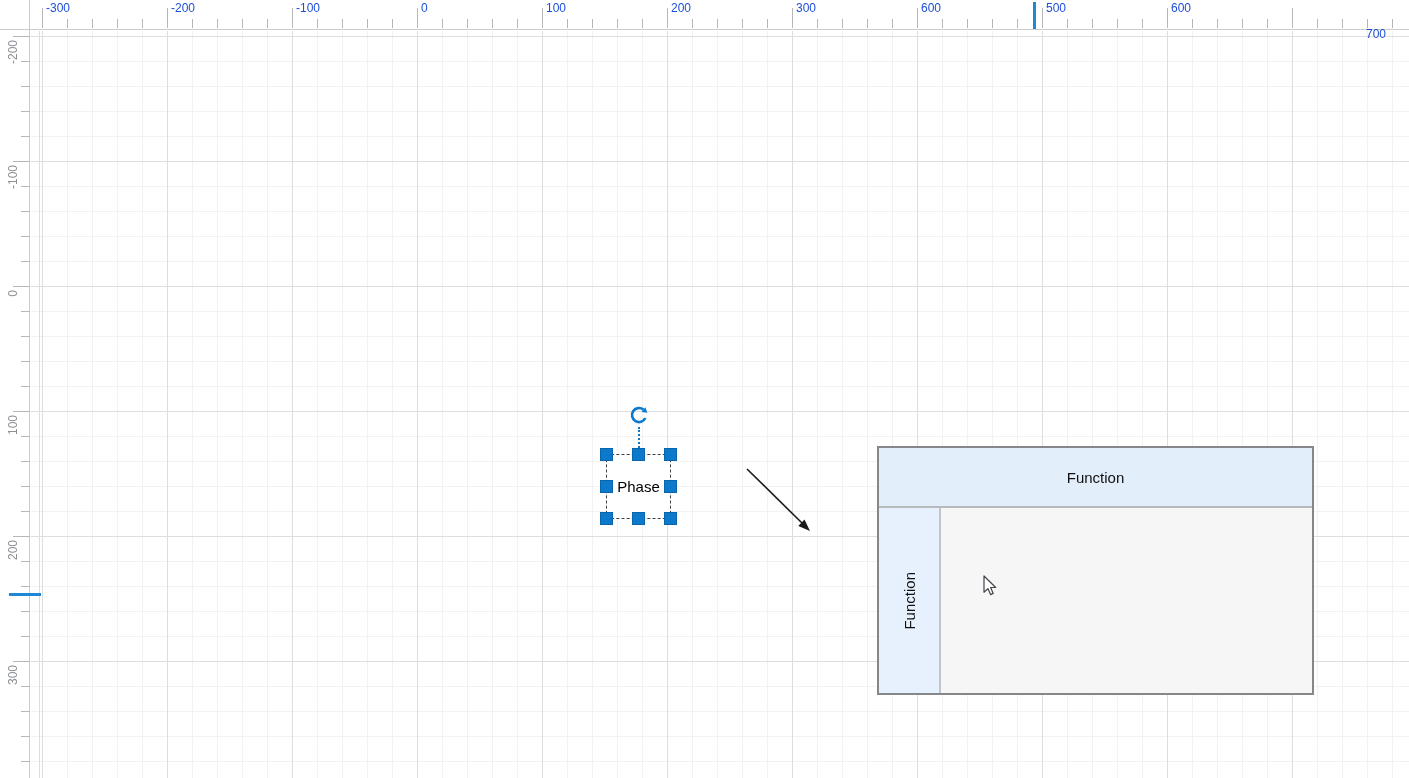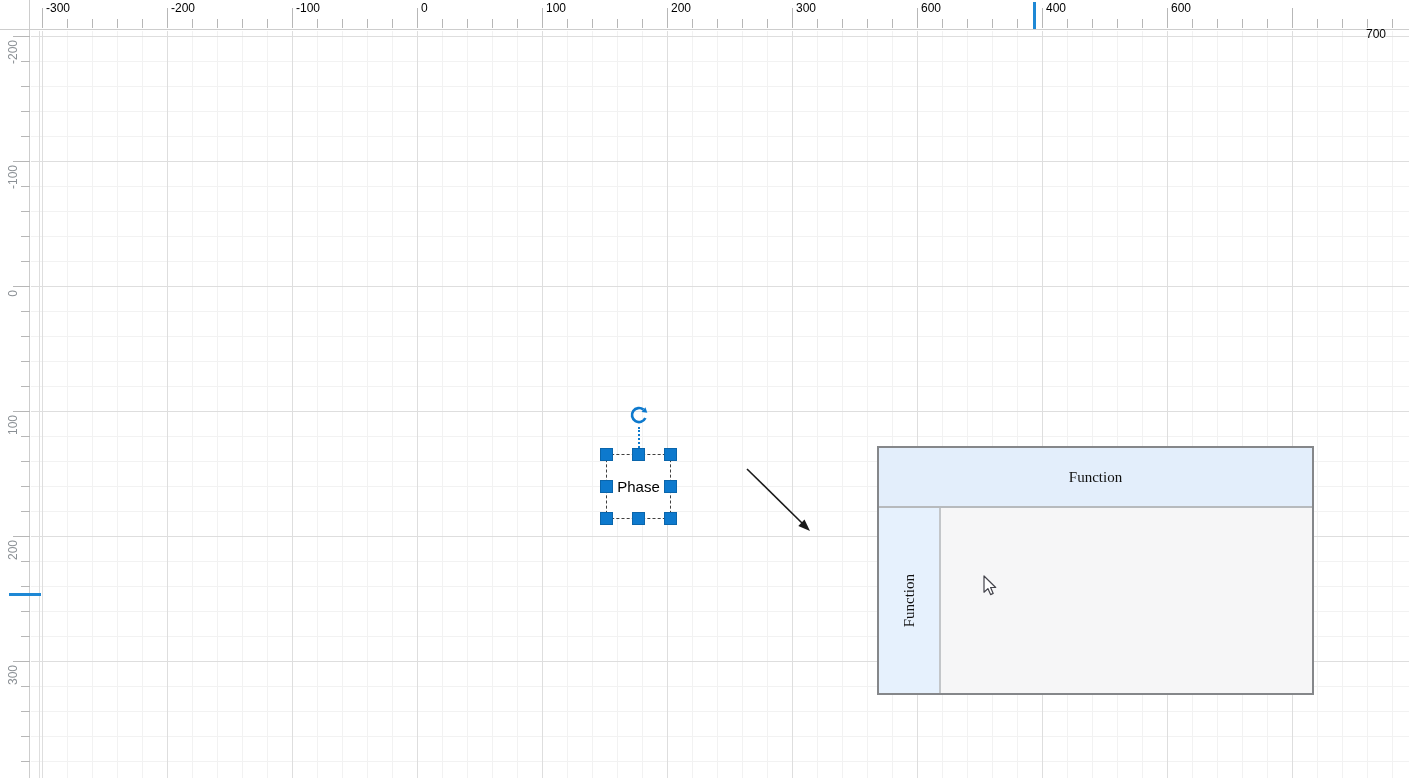--- a/index.html
+++ b/index.html
@@ -25,41 +25,41 @@
   #hruler { position:absolute; left:30px; top:0; width:1379px; height:30px; background:#fff;
             border-bottom:1px solid #cdcdcd; z-index:20; overflow:visible; }
   #vruler { position:absolute; left:0; top:30px; width:30px; height:748px; background:#fff;
             border-right:1px solid #cdcdcd; z-index:20; overflow:visible; }
   .h-tick { position:absolute; width:1px; background:#b7b7b7; }
   .h-tick.minor { top:19px; height:9px; }
   .h-tick.major { top:8px;  height:20px; }
   .v-tick { position:absolute; height:1px; background:#b7b7b7; }
   .v-tick.minor { left:21px; width:9px; }
   .v-tick.major { left:13px; width:17px; }
-  .h-label { position:absolute; top:1px; font-size:12px; color:#000000; white-space:nowrap; }
+  .h-label { position:absolute; top:1px; font-size:12px; color:#1d4ed8; white-space:nowrap; }
   .v-label { position:absolute; left:6px; font-size:12px; color:#8b9095;
              writing-mode:vertical-rl; transform:rotate(180deg); white-space:nowrap; }
   .ruler-marker { position:absolute; background:#1e88d5; z-index:40; }
   #h-marker { left:1033px; top:2px; width:3px; height:27px; }
   #v-marker { left:9px; top:593px; width:32px; height:3px; }
 
   
   #node-rect { position:absolute; left:606px; top:454px; width:65px; height:65px;
                background:#fff; border:1.5px dashed #3f3f3f;
                display:flex; align-items:center; justify-content:center; }
   #node-rect span { font-size:15px; color:#000; }
   .handle { position:absolute; width:13px; height:13px; background:#0d79cd;
             border:1px solid #0a65ab; z-index:5; }
   #rotate-line { position:absolute; left:638px; top:427px; height:21px; width:0;
                  border-left:2px dotted #0d79cd; }
   .abs-svg { position:absolute; overflow:visible; }
 
   
   #table { position:absolute; left:877px; top:446px; width:437px; height:249px;
-           border:2px solid #85878a; background:#f6f6f7; display:flex; flex-direction:column;font-family:Liberation Serif, serif; }
+           border:2px solid #85878a; background:#f6f6f7; display:flex; flex-direction:column; }
   #table-header { height:60px; background:#e3eefb; border-bottom:2px solid #b7babd;
                   display:flex; align-items:center; justify-content:center;
                   font-size:15px; color:#111; }
   #table-phase  { height:25px; background:#ffffff; border-bottom:2px solid #b7babd;
                   display:flex; align-items:center; justify-content:center;
                   font-size:15px; color:#111; }
   #table-body { flex:1; display:flex; }
   #table-lane { width:62px; background:#e6f1fd; border-right:2px solid #c3c6c9;
                 display:flex; align-items:center; justify-content:center; }
   #table-lane span { writing-mode:vertical-rl; transform:rotate(180deg);
@@ -116,21 +116,21 @@
       <div class="h-tick minor" style="left: 812px;"></div>
       <div class="h-tick minor" style="left: 837px;"></div>
       <div class="h-tick minor" style="left: 862px;"></div>
       <div class="h-tick major" style="left: 887px;"></div>
       <span class="h-label" style="left: 891px;">600</span>
       <div class="h-tick minor" style="left: 912px;"></div>
       <div class="h-tick minor" style="left: 937px;"></div>
       <div class="h-tick minor" style="left: 962px;"></div>
       <div class="h-tick minor" style="left: 987px;"></div>
       <div class="h-tick major" style="left: 1012px;"></div>
-      <span class="h-label" style="left: 1016px;">400</span>
+      <span class="h-label" style="left: 1016px;">500</span>
       <div class="h-tick minor" style="left: 1037px;"></div>
       <div class="h-tick minor" style="left: 1062px;"></div>
       <div class="h-tick minor" style="left: 1087px;"></div>
       <div class="h-tick minor" style="left: 1112px;"></div>
       <div class="h-tick major" style="left: 1137px;"></div>
       <span class="h-label" style="left: 1141px;">600</span>
       <div class="h-tick minor" style="left: 1162px;"></div>
       <div class="h-tick minor" style="left: 1187px;"></div>
       <div class="h-tick minor" style="left: 1212px;"></div>
       <div class="h-tick minor" style="left: 1237px;"></div>

